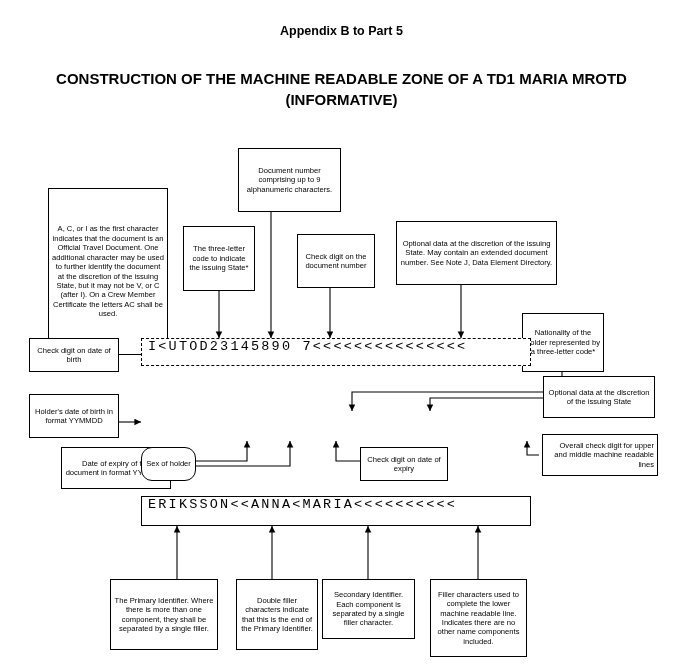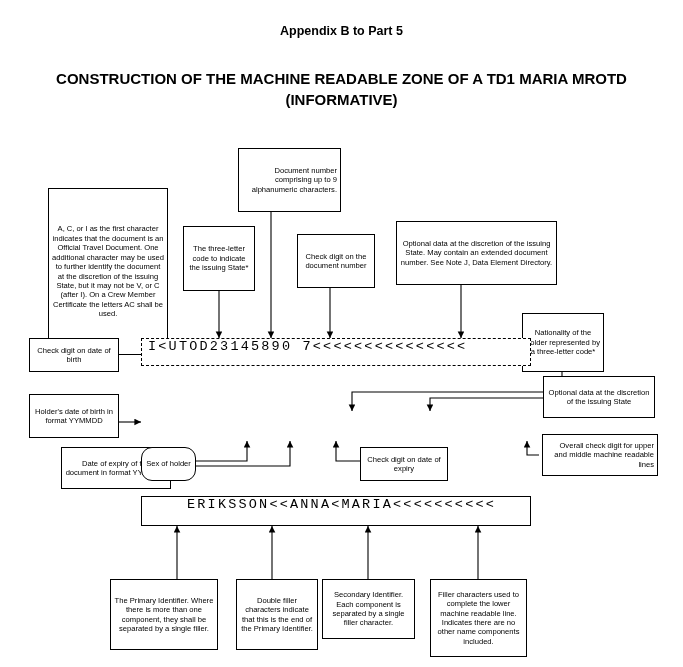--- a/index.html
+++ b/index.html
@@ -61,21 +61,20 @@
   }
   .mrz-text {
     font-family: "Liberation Mono", monospace;
     font-size: 13.5px;
     letter-spacing: 2.2px;
     white-space: pre;
     padding-left: 6px;
   }
   .mrz-line.plain {
     border-style: solid;
-    padding-left: 39px;
   }
   svg.connectors {
     position: absolute;
     top: 0;
     left: 0;
     width: 683px;
     height: 667px;
     pointer-events: none;
   }
 </style>
@@ -132,21 +131,21 @@
   </svg>
 
   <div class="box" style="left:48px; top:140px; width:120px; height:167px;margin-top:48px;">
     <span>A, C, or I as the first character indicates that the document is an Official Travel Document. One additional character may be used to further identify the document at the discretion of the issuing State, but it may not be V, or C (after I). On a Crew Member Certificate the letters AC shall be used.</span>
   </div>
 
   <div class="box" style="left:183px; top:226px; width:72px; height:65px;">
     <span>The three-letter code to indicate the issuing State*</span>
   </div>
 
-  <div class="box" style="left:238px; top:148px; width:103px; height:64px;text-align:right;">
+  <div class="box" style="left:238px; top:148px; width:103px; height:64px;">
     <span>Document number comprising up to 9 alphanumeric characters.</span>
   </div>
 
   <div class="box" style="left:297px; top:234px; width:78px; height:54px;">
     <span>Check digit on the document number</span>
   </div>
 
   <div class="box" style="left:396px; top:221px; width:161px; height:64px;">
     <span>Optional data at the discretion of the issuing State. May contain an extended document number. See Note J, Data Element Directory.</span>
   </div>

